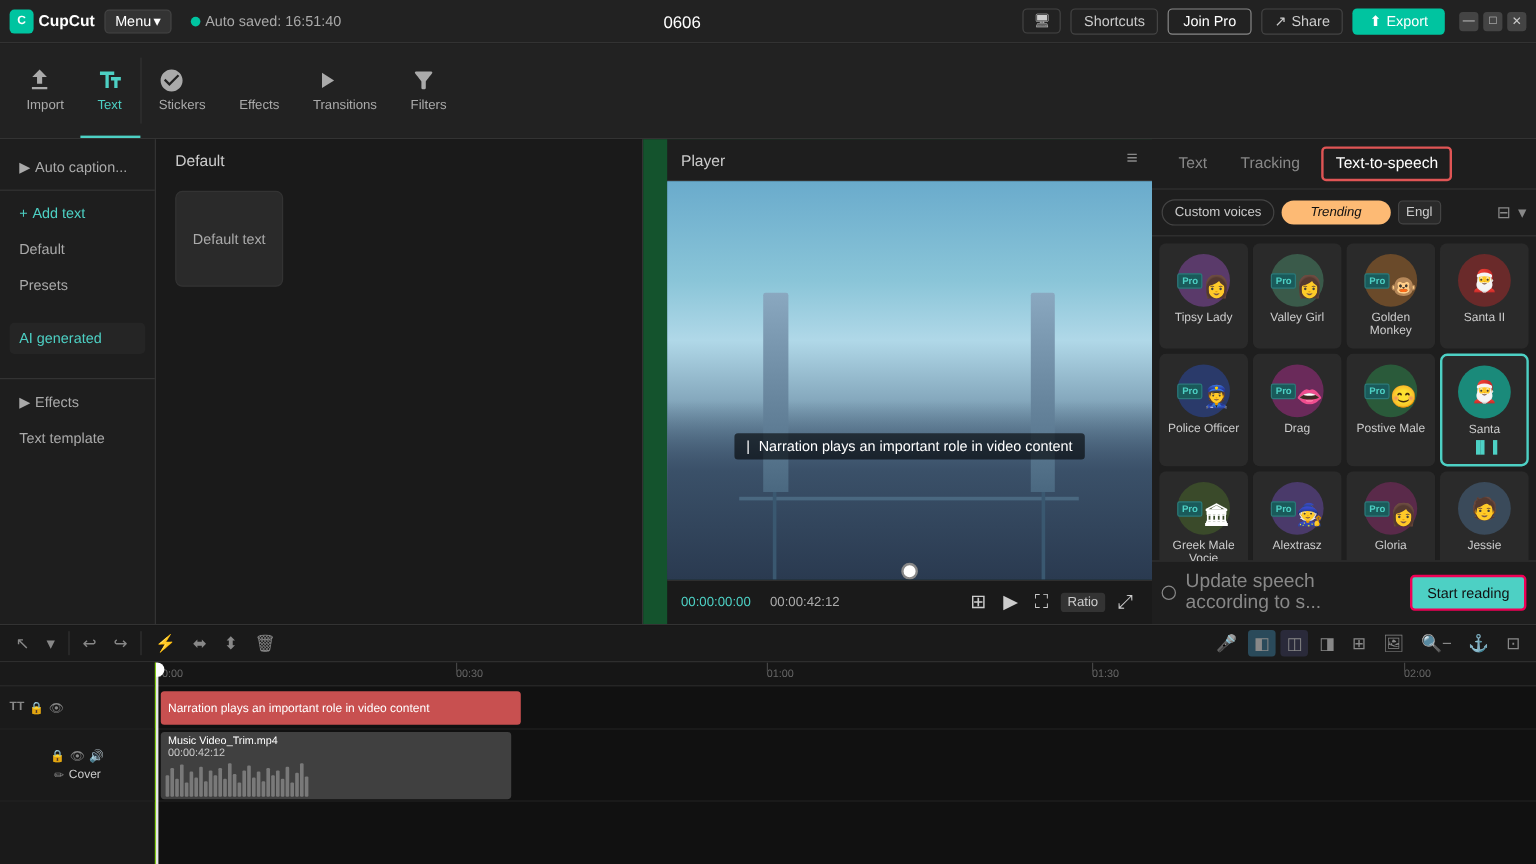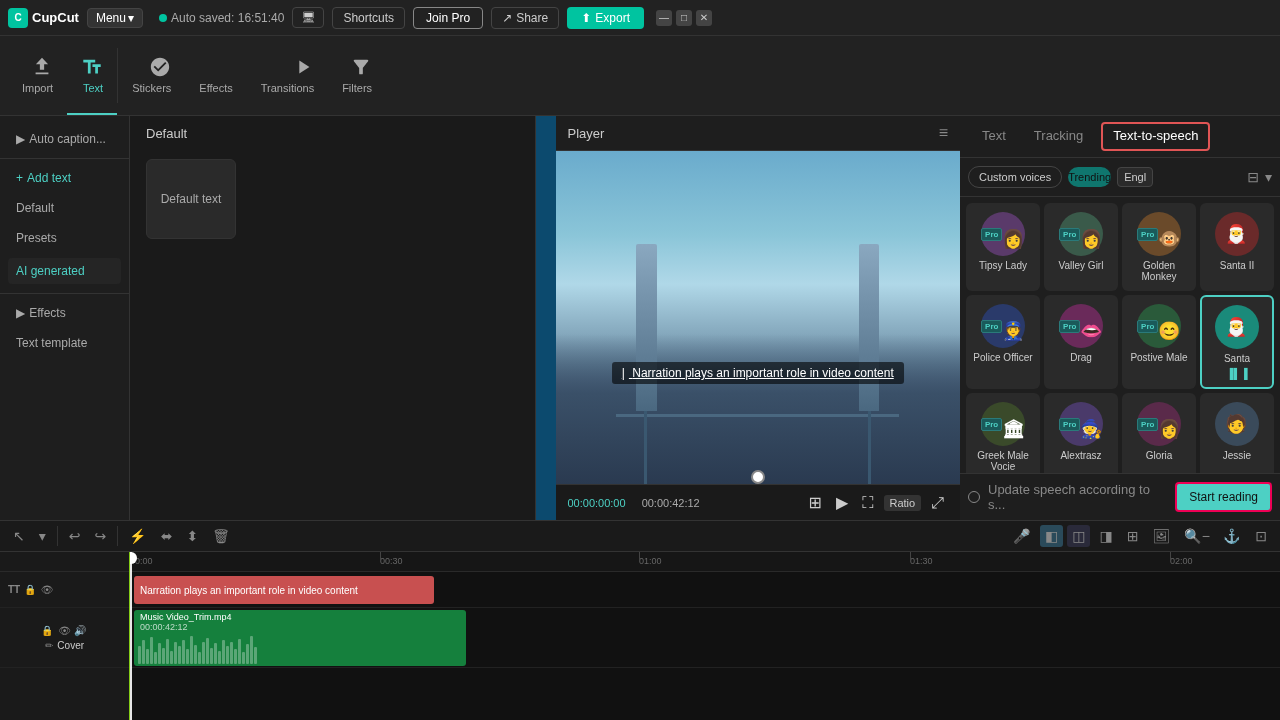--- a/index.html
+++ b/index.html
@@ -18,76 +18,76 @@
     .monitor-btn { background: transparent; border: 1px solid #444; color: #ccc; border-radius: 4px; padding: 3px 8px; font-size: 11px; cursor: pointer; display: flex; align-items: center; gap: 4px; }
     .shortcuts-btn { background: transparent; border: 1px solid #444; color: #ccc; border-radius: 4px; padding: 3px 10px; font-size: 12px; cursor: pointer; }
     .join-pro-btn { background: transparent; border: 1px solid #888; color: #fff; border-radius: 4px; padding: 3px 12px; font-size: 12px; cursor: pointer; font-weight: 500; }
     .share-btn { background: transparent; border: 1px solid #444; color: #ccc; border-radius: 4px; padding: 3px 10px; font-size: 12px; cursor: pointer; display: flex; align-items: center; gap: 4px; }
     .export-btn { background: #00c4a0; border: none; color: #fff; border-radius: 4px; padding: 4px 14px; font-size: 12px; cursor: pointer; font-weight: 500; display: flex; align-items: center; gap: 4px; }
     .win-btns { display: flex; gap: 4px; margin-left: 4px; }
     .win-btn { width: 16px; height: 16px; border-radius: 3px; border: none; background: #444; color: #ccc; font-size: 10px; cursor: pointer; display: flex; align-items: center; justify-content: center; }
 
     
     #toolbar { display: flex; align-items: stretch; height: 80px; background: #222; border-bottom: 1px solid #333; padding: 0 8px; }
-    .tool-item { display: flex; flex-direction: column; align-items: flex-end; justify-content: center; gap: 4px; padding: 0 14px; cursor: pointer; color: #aaa; font-size: 11px; border-bottom: 2px solid transparent; }
+    .tool-item { display: flex; flex-direction: column; align-items: flex-start; justify-content: center; gap: 4px; padding: 0 14px; cursor: pointer; color: #aaa; font-size: 11px; border-bottom: 2px solid transparent; }
     .tool-item.active { color: #4dd0c4; border-bottom: 2px solid #4dd0c4; }
     .tool-item svg { width: 22px; height: 22px; fill: currentColor; }
     .tool-separator { width: 1px; background: #333; margin: 12px 0; }
 
     
     #main { display: flex; height: calc(720px - 36px - 80px - 200px); }
 
     
     #left-panel { width: 130px; background: #1e1e1e; border-right: 1px solid #333; display: flex; flex-direction: column; padding: 8px 0; }
     .left-item { padding: 8px 16px; color: #aaa; font-size: 12px; cursor: pointer; }
     .left-item.active { color: #4dd0c4; }
     .left-item.btn-style { display: flex; align-items: center; gap: 4px; }
     .left-divider { height: 1px; background: #333; margin: 4px 0; }
 
     
     #center-panel { flex: 1; background: #1a1a1a; display: flex; flex-direction: column; border-right: 1px solid #333; }
     .default-header { padding: 10px 16px; color: #ccc; font-size: 13px; }
     .default-text-box { margin: 8px 16px; width: 90px; height: 80px; background: #2a2a2a; border-radius: 6px; display: flex; align-items: center; justify-content: center; color: #aaa; font-size: 12px; border: 1px solid #333; }
 
     
-    #player-panel { flex: 2; background: #0c4a6e; display: flex; flex-direction: column; padding-left: 20px; }
+    #player-panel { flex: 2; background: #14532d; display: flex; flex-direction: column; padding-left: 20px; }
     .player-header { display: flex; align-items: center; justify-content: space-between; padding: 8px 12px; background: #1e1e1e; border-bottom: 1px solid #333; }
     .player-title { color: #ccc; font-size: 13px; }
     .player-menu-icon { color: #888; cursor: pointer; font-size: 16px; }
     .player-video { flex: 1; background: linear-gradient(180deg, #4a7a9b 0%, #6a9ab0 30%, #3a6a80 60%, #2a3a50 80%, #1a2a3a 100%); position: relative; display: flex; align-items: center; justify-content: center; overflow: hidden; }
-    .player-subtitle { position: absolute; bottom: 30%; left: 50%; transform: translateX(-50%); background: rgba(0,0,0,0.6); color: #fff; padding: 4px 10px; border-radius: 3px; font-size: 12px; white-space: nowrap; text-decoration: underline; }
+    .player-subtitle { position: absolute; bottom: 30%; left: 50%; transform: translateX(-50%); background: rgba(0,0,0,0.6); color: #fff; padding: 4px 10px; border-radius: 3px; font-size: 12px; white-space: nowrap; }
     .player-controls { display: flex; align-items: center; gap: 8px; padding: 6px 12px; background: #1a1a1a; border-top: 1px solid #333; }
     .time-current { color: #4dd0c4; font-size: 11px; }
     .time-total { color: #aaa; font-size: 11px; }
     .ctrl-btn { background: none; border: none; color: #ccc; cursor: pointer; font-size: 16px; padding: 2px 4px; }
     .player-right-controls { margin-left: auto; display: flex; align-items: center; gap: 6px; }
     .ratio-btn { background: #333; border: none; color: #ccc; border-radius: 3px; padding: 2px 6px; font-size: 11px; cursor: pointer; }
 
     
     #right-panel { width: 320px; background: #1e1e1e; display: flex; flex-direction: column; }
     .right-tabs { display: flex; border-bottom: 1px solid #333; padding: 0 8px; }
     .right-tab { padding: 12px 14px; font-size: 13px; color: #888; cursor: pointer; border-bottom: 2px solid transparent; }
     .right-tab.highlighted { color: #fff; border: 2px solid #e05; border-radius: 4px; margin: 6px 4px; padding: 4px 10px; }
 
     .voice-filter-bar { display: flex; align-items: center; gap: 6px; padding: 8px; border-bottom: 1px solid #333; }
     .custom-voices-btn { background: transparent; border: 1px solid #444; color: #ccc; border-radius: 14px; padding: 4px 10px; font-size: 11px; cursor: pointer; }
-    .trending-btn { background: #0f766e; border: none; color: #111; border-radius: 14px; padding: 4px 0; font-size: 11px; cursor: pointer; font-weight: 500; }
+    .trending-btn { background: #fdba74; border: none; color: #111; border-radius: 14px; padding: 4px 24px; font-size: 11px; cursor: pointer; font-weight: 500; font-style: italic; }
     .lang-dropdown { background: #2a2a2a; border: 1px solid #444; color: #ccc; border-radius: 4px; padding: 3px 6px; font-size: 11px; cursor: pointer; }
     .filter-icon { color: #888; font-size: 14px; cursor: pointer; margin-left: auto; }
     .expand-icon { color: #888; font-size: 14px; cursor: pointer; }
 
     .voice-grid { display: grid; grid-template-columns: repeat(4, 1fr); gap: 4px; padding: 6px; overflow-y: auto; flex: 1; }
     .voice-card { background: #2a2a2a; border-radius: 6px; padding: 8px 4px; display: flex; flex-direction: column; align-items: center; gap: 4px; cursor: pointer; border: 1px solid transparent; }
     .voice-card.selected { border: 2px solid #4dd0c4; }
     .voice-avatar { width: 44px; height: 44px; border-radius: 50%; display: flex; align-items: center; justify-content: center; font-size: 11px; color: #fff; font-weight: bold; position: relative; }
     .voice-name { font-size: 10px; color: #ccc; text-align: center; }
 
     .bottom-bar { display: flex; align-items: center; padding: 8px; border-top: 1px solid #333; gap: 8px; }
     .update-checkbox { width: 12px; height: 12px; border-radius: 50%; border: 1px solid #888; background: transparent; cursor: pointer; }
-    .update-label { font-size: 13px; color: #888; flex: 1; }
+    .update-label { font-size: 16px; color: #888; flex: 1; }
     .start-reading-btn { background: #4dd0c4; border: 2px solid #e05; color: #111; border-radius: 4px; padding: 6px 12px; font-size: 12px; cursor: pointer; font-weight: 500; white-space: nowrap; }
 
     
     #timeline { height: 200px; background: #111; border-top: 1px solid #333; display: flex; flex-direction: column; }
     .timeline-toolbar { display: flex; align-items: center; gap: 4px; padding: 4px 8px; background: #1a1a1a; border-bottom: 1px solid #333; }
     .tl-btn { background: none; border: none; color: #888; cursor: pointer; font-size: 14px; padding: 3px 5px; border-radius: 3px; }
     .tl-separator { width: 1px; height: 20px; background: #333; margin: 0 2px; }
     .tl-right { margin-left: auto; display: flex; gap: 4px; }
     .ruler-mark { position: absolute; top: 0; color: #666; font-size: 9px; padding-top: 4px; }
     .ruler-mark::before { content: ''; position: absolute; top: 0; left: 0; width: 1px; height: 8px; background: #444; }
@@ -105,20 +105,23 @@
     <div class="logo-icon">C</div>
     <span>CupCut</span>
   </div>
   <button class="menu-btn">
     <span>Menu</span>
     <span>▾</span>
   </button>
   <div class="autosave">
     <div class="dot"></div>
     <span>Auto saved: 16:51:40</span>
+  </div>
+  <div class="title-center">
+    <span class="title-text">0606</span>
   </div>
   <div class="topbar-right">
     <button class="monitor-btn">
       <span>🖥</span>
     </button>
     <button class="shortcuts-btn">Shortcuts</button>
     <button class="join-pro-btn">Join Pro</button>
     <button class="share-btn">
       <span>↗</span>
       <span>Share</span>
@@ -186,21 +189,21 @@
     <div class="left-item btn-style active">
       <span style="color:#4dd0c4">+</span>
       <span style="color:#4dd0c4">Add text</span>
     </div>
     <div class="left-item">
       <span>Default</span>
     </div>
     <div class="left-item">
       <span>Presets</span>
     </div>
-    <div class="left-item" style="background:#252525; border-radius:4px; margin:5px 8px; padding:6px 8px;">
+    <div class="left-item" style="background:#252525; border-radius:4px; margin:16px 8px; padding:6px 8px;">
       <span style="color:#4dd0c4">AI generated</span>
     </div>
     <div class="left-divider"></div>
     <div class="left-item btn-style">
       <span>▶</span>
       <span>Effects</span>
     </div>
     <div class="left-item">
       <span>Text template</span>
     </div>
@@ -433,21 +436,21 @@
       <div style="position:absolute;top:0;left:0;width:2px;height:100%;background:rgba(255,255,255,0.9);z-index:20;"></div>
       <div style="position:absolute;top:0;left:-5px;width:12px;height:12px;background:#fff;border-radius:50%;z-index:21;"></div>
 
       <div style="height:36px;border-bottom:1px solid #222;position:relative;">
         <div class="tl-text-clip" style="left:4px;width:300px;">
           <span>Narration plays an important role in video content</span>
         </div>
       </div>
 
       <div style="height:60px;border-bottom:1px solid #222;position:relative;">
-        <div style="position:absolute;top:2px;left:4px;width:332px;height:56px;background:#15803d;border-radius:3px;overflow:hidden;">
+        <div style="position:absolute;top:2px;left:4px;width:292px;height:56px;background:#404040;border-radius:3px;overflow:hidden;">
           <div style="position:absolute;top:2px;left:6px;right:6px;display:flex;flex-direction:column;">
             <span style="font-size:9px;color:#fff;white-space:nowrap;">Music Video_Trim.mp4</span>
             <span style="font-size:9px;color:rgba(255,255,255,0.7);">00:00:42:12</span>
           </div>
 
           <div style="position:absolute;bottom:2px;left:0;right:0;height:30px;display:flex;align-items:flex-end;gap:1px;padding:0 4px;">
             <div style="height:60%;background:rgba(255,255,255,0.3);width:3px;border-radius:1px;"></div>
             <div style="height:80%;background:rgba(255,255,255,0.3);width:3px;border-radius:1px;"></div>
             <div style="height:50%;background:rgba(255,255,255,0.3);width:3px;border-radius:1px;"></div>
             <div style="height:90%;background:rgba(255,255,255,0.3);width:3px;border-radius:1px;"></div>

